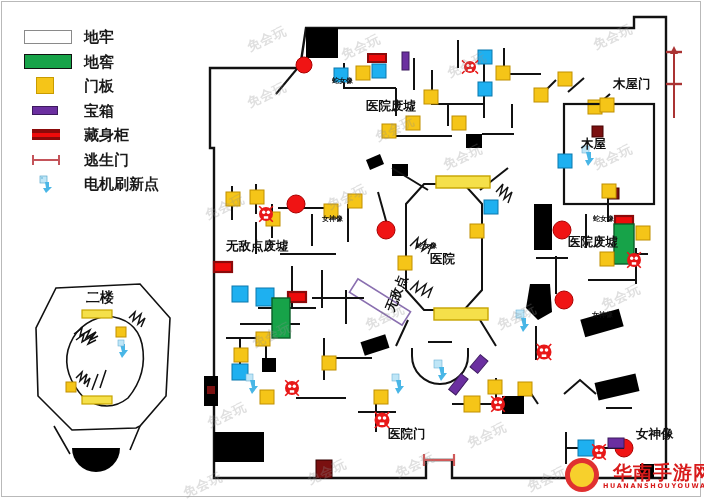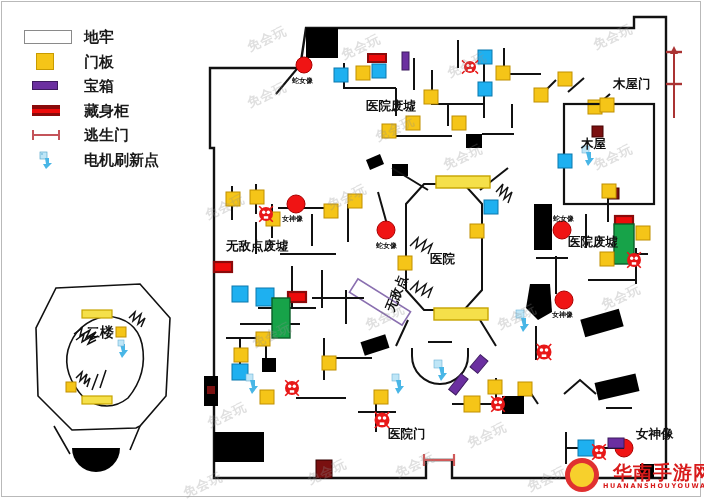--- a/index.html
+++ b/index.html
@@ -27,30 +27,30 @@
   .sym-locker{position:absolute;left:10px;top:5px;width:28px;height:11px;background:#ee0b0b;border-top:4px solid #8b0a0a;border-bottom:3px solid #8b0a0a;box-sizing:border-box;}
   .sym-exit{position:absolute;left:10px;top:10px;width:28px;height:2px;background:#c4545a;}
   .sym-exit:before,.sym-exit:after{content:"";position:absolute;top:-4px;width:2px;height:10px;background:#c4545a;}
   .sym-exit:before{left:0;} .sym-exit:after{right:0;}
 
   .sym-gen{position:absolute;left:14px;top:1px;width:20px;height:20px;}
   .sym-rocket{position:absolute;left:14px;top:1px;width:20px;height:20px;}
 
   
   .inset{position:absolute;left:24px;top:278px;width:172px;height:196px;}
-  .inset-title{position:absolute;left:62px;top:11px;font-size:14px;font-weight:bold;color:#111;white-space:nowrap;margin-top:35px;}
+  .inset-title{position:absolute;left:62px;top:11px;font-size:14px;font-weight:bold;color:#111;white-space:nowrap;}
 
   
   .map{position:absolute;left:196px;top:8px;width:500px;height:482px;}
 
   .wm{position:absolute;color:#8f8f8f;opacity:.28;font-size:13px;font-weight:bold;
       transform:rotate(-25deg);white-space:nowrap;pointer-events:none;letter-spacing:1px;}
 
   .plabel{position:absolute;font-size:12.5px;font-weight:bold;color:#101010;white-space:nowrap;}
-  .plabel.sm{font-size:7px;}
+  .plabel.sm{font-size:7px;margin-left:40px;}
   .plabel.rot{transform:rotate(-68deg);transform-origin:left top;}
 
   
   .brand{position:absolute;left:565px;top:458px;width:132px;height:36px;}
   .brand-txt{position:absolute;left:48px;top:2px;font-size:19px;font-weight:bold;color:#d81b1b;letter-spacing:1px;white-space:nowrap;}
   .brand-sub{position:absolute;left:38px;top:24px;font-size:6.5px;font-weight:bold;color:#d81b1b;letter-spacing:1.6px;white-space:nowrap;}
   .brand-mark{position:absolute;left:0;top:0;width:34px;height:34px;border-radius:50%;background:#e03030;}
   .brand-mark:after{content:"";position:absolute;left:5px;top:5px;width:24px;height:24px;border-radius:50%;background:#f7d02c;}
 </style>
 </head>
@@ -61,20 +61,26 @@
 
   <div class="legend">
 
     <div class="legend-row">
       <span class="lg-sym">
           <i class="sym-dungeon"></i>
         </span>
       <span class="lg-label">地牢</span>
     </div>
 
+    <div class="legend-row">
+      <span class="lg-sym">
+          <i class="sym-cellar"></i>
+        </span>
+      <span class="lg-label">地窖</span>
+    </div>
 
     <div class="legend-row">
       <span class="lg-sym">
           <i class="sym-door"></i>
         </span>
       <span class="lg-label">门板</span>
     </div>
 
 
 

